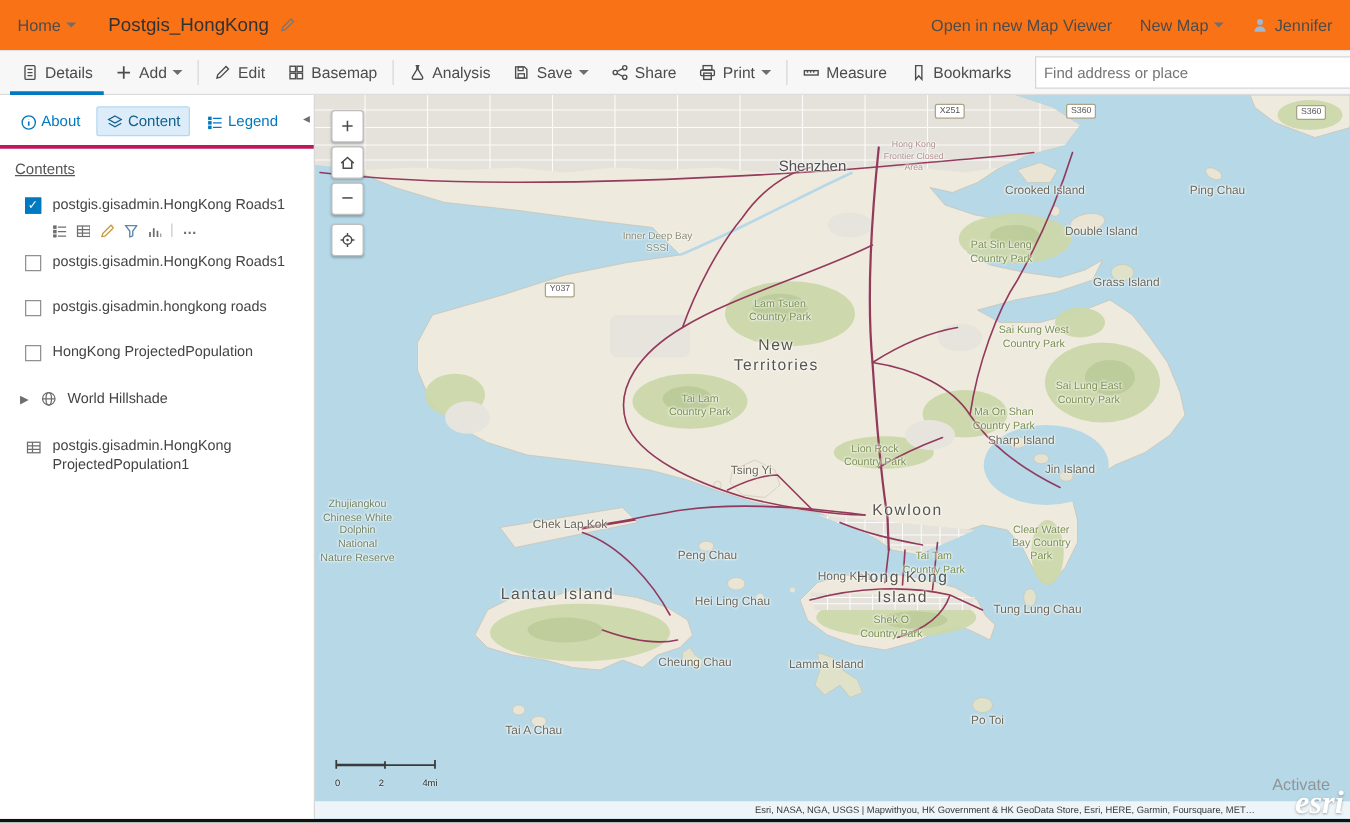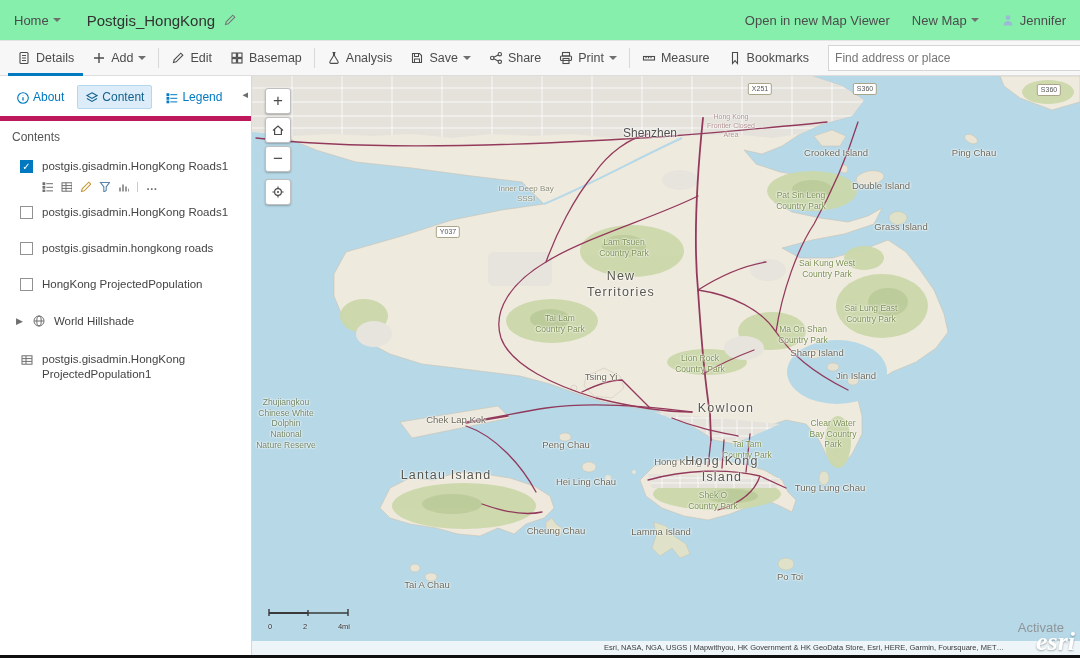--- a/index.html
+++ b/index.html
@@ -1,20 +1,20 @@
 <!DOCTYPE html>
 <html><head>
 <meta charset="utf-8">
 <style>
   * { box-sizing: border-box; margin: 0; padding: 0; }
   html,body { width:1080px; height:658px; overflow:hidden; font-family:"Liberation Sans",sans-serif; background:#fff; }
   .app { width:1080px; height:658px; display:flex; flex-direction:column; }
 
   
-  .topbar { height:40px; display:flex; align-items:center; padding:0 14px; background:#86efac; font-size:13px; color:#4c4c4c; flex:none; }
+  .topbar { height:40px; display:flex; align-items:center; padding:0 14px; background:#f97316; font-size:13px; color:#4c4c4c; flex:none; }
   .topbar .home { display:flex; align-items:center; gap:4px; cursor:pointer; color:#4c4c4c; }
   .caret { width:0; height:0; border:4px solid transparent; border-top-color:#6e6e6e; margin-top:4px; display:inline-block; }
   .title { font-size:15px; color:#323232; margin-left:26px; }
   .title-pencil { margin-left:8px; cursor:pointer; }
   .topbar .spacer { flex:1; }
   .topbar .right { display:flex; align-items:center; gap:22px; }
   .toplink { cursor:pointer; }
   .usr { display:flex; gap:5px; cursor:pointer; }
 
   
@@ -23,25 +23,25 @@
   .tool.active { box-shadow: inset 0 -3px 0 #0079c1; }
   .sep { width:1px; height:20px; background:#d8d8d8; margin:0 3px; flex:none; }
   .ic { width:14px; height:14px; flex:none; }
   .searchbox { margin-left:10px; margin-right:4px; display:flex; align-items:center; border:1px solid #d5d5d5; background:#fff; height:26px; width:286px; padding:0 6px; }
   .searchbox input { border:0; outline:0; flex:1; font-size:12px; color:#333; font-family:"Liberation Sans",sans-serif; }
   .rightgrp { margin-left:auto; display:flex; align-items:center; }
 
   
   .main { display:flex; height:579px; flex:none; }
   .sidebar { width:252px; flex:none; background:#fff; border-right:1px solid #d8d8d8; position:relative; font-size:11.5px; color:#444; }
-  .tabs { display:flex; align-items:center; gap:5px; padding:9px 8px 7px 8px; border-bottom:5px solid #be185d; }
+  .tabs { display:flex; align-items:center; gap:5px; padding:9px 8px 7px 8px; border-bottom:3px solid #be185d; }
   .tab { display:flex; align-items:center; gap:4px; color:#0079c1; font-size:12px; padding:4px 7px; border:1px solid transparent; cursor:pointer; border-radius:2px; }
   .tab.active { background:#dcedf9; border-color:#b5d8ef; color:#13618d; }
   .collapse-btn { position:absolute; right:3px; top:12px; cursor:pointer; color:#6e6e6e; font-size:11px; }
-  .contents-label { padding:9px 12px 4px 12px; color:#555; font-size:12px; }
+  .contents-label { padding:9px 12px 4px 12px; color:#555; font-size:12px;text-decoration:underline; }
   .layers { padding-top:4px; }
   .lrow { display:flex; align-items:flex-start; gap:9px; padding:7px 8px 6px 20px; line-height:1.3; cursor:default; }
   .cb { width:13px; height:13px; border:1px solid #919191; background:#fff; flex:none; margin-top:1px; cursor:pointer; }
   .cb.on { background:#0079c1; border-color:#0079c1; color:#fff; font-size:10px; line-height:12px; text-align:center; }
   .lbl { cursor:pointer; }
   .ltools { display:flex; align-items:center; gap:7px; padding:0 8px 6px 41px; color:#6e6e6e; }
   .ltools .ic2 { width:12px; height:12px; cursor:pointer; }
   .vbar { color:#c9c9c9; }
   .dots { font-weight:bold; letter-spacing:1px; cursor:pointer; color:#6e6e6e; }
   .exp { color:#6e6e6e; font-size:9px; margin-top:2px; cursor:pointer; flex:none; }

